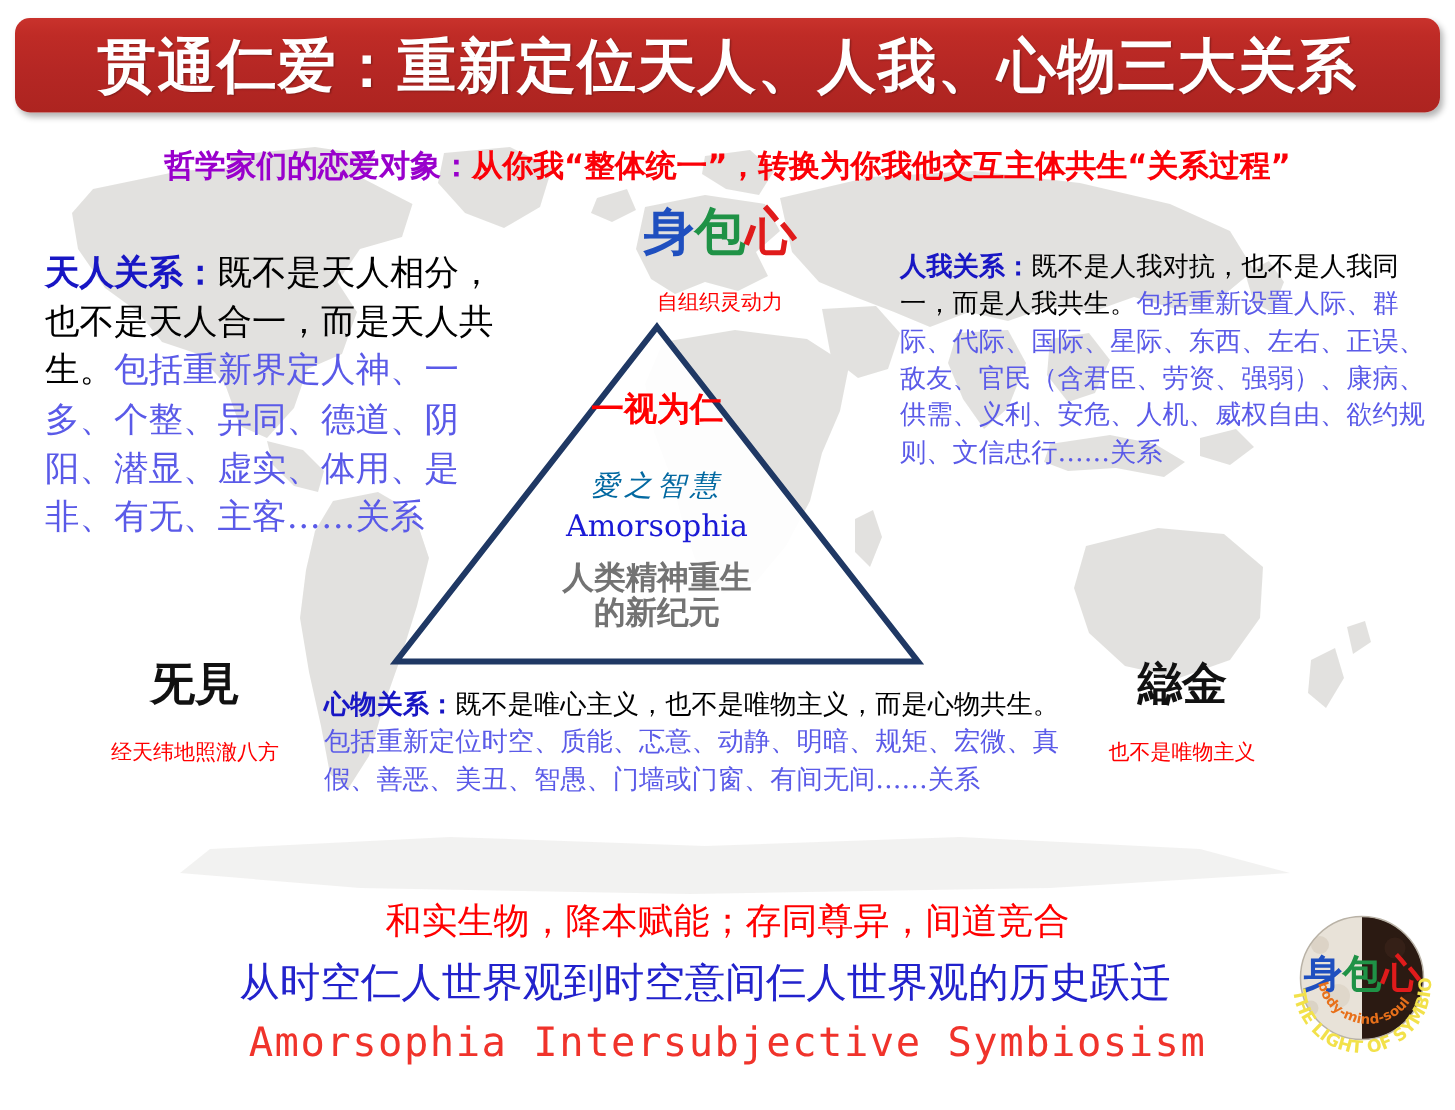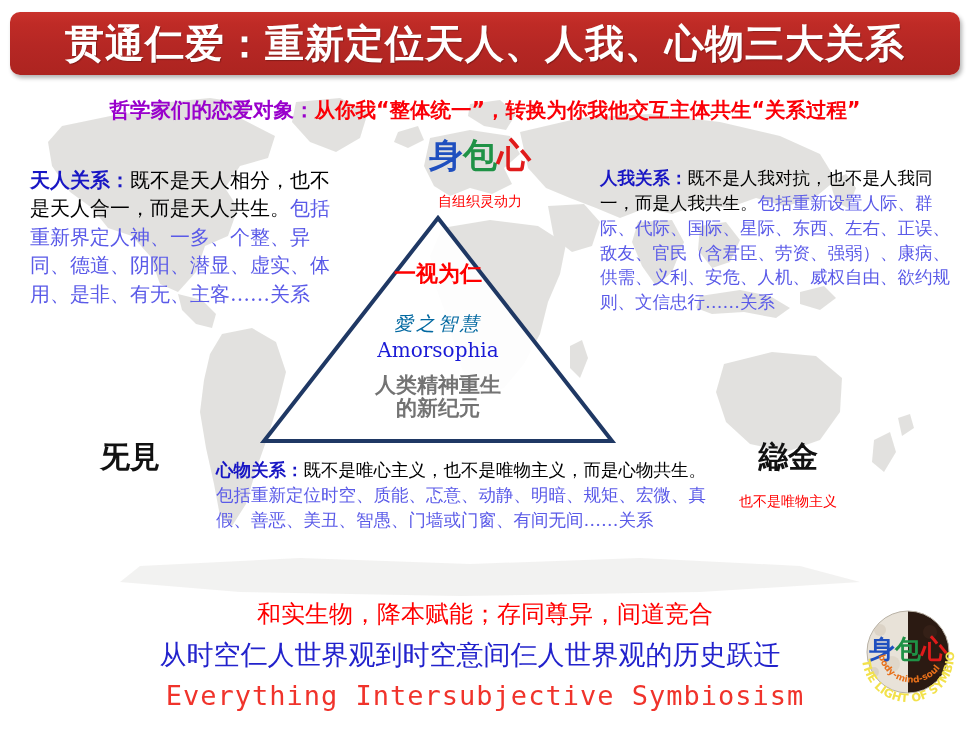--- a/index.html
+++ b/index.html
@@ -147,21 +147,21 @@
     line-height: 1.42;
   }
   .rel-head {
     color: #1816c4;
     font-weight: bold;
     font-family: "DejaVu Sans", "Liberation Sans", sans-serif;
   }
   .rel-mid  { color: #000000; }
   .rel-tail { color: #5a5ae8; }
 
-  #rel-tianren { left: 30px;  top: 166px; width: 318px; font-size: 20px; }
+  #rel-tianren { left: 30px;  top: 166px; width: 318px; font-size: 23px; }
   #rel-renwo   { left: 600px; top: 166px; width: 360px; font-size: 17.5px; }
   #rel-xinwu   { left: 216px; top: 458px; width: 500px; font-size: 17.5px; }
 
   
   #bottom-line1 {
     position: absolute;
     left: 0; top: 598px; width: 970px;
     text-align: center;
     color: #ff0000;
     font-size: 24px;
@@ -276,20 +276,21 @@
     </div>
   </div>
 
   <div class="glyph-group" id="glyph-top">
     <div class="glyph"><span class="g-blue">身</span><span class="g-green">包</span><span class="g-red">心</span></div>
     <div class="glyph-caption">自组织灵动力</div>
   </div>
 
   <div class="glyph-group" id="glyph-left">
     <div class="glyph g-black">旡見</div>
+    <div class="glyph-caption">经天纬地照澈八方</div>
   </div>
 
   <div class="glyph-group" id="glyph-right">
     <div class="glyph g-black">䜌金</div>
     <div class="glyph-caption">也不是唯物主义</div>
   </div>
 
   <div class="rel-block" id="rel-tianren">
     <span class="rel-head">天人关系：</span><span class="rel-mid">既不是天人相分，也不是天人合一，而是天人共生。</span><span class="rel-tail">包括重新界定人神、一多、个整、异同、德道、阴阳、潜显、虚实、体用、是非、有无、主客……关系</span>
   </div>
@@ -297,21 +298,21 @@
   <div class="rel-block" id="rel-renwo">
     <span class="rel-head">人我关系：</span><span class="rel-mid">既不是人我对抗，也不是人我同一，而是人我共生。</span><span class="rel-tail">包括重新设置人际、群际、代际、国际、星际、东西、左右、正误、敌友、官民（含君臣、劳资、强弱）、康病、供需、义利、安危、人机、威权自由、欲约规则、文信忠行……关系</span>
   </div>
 
   <div class="rel-block" id="rel-xinwu">
     <span class="rel-head">心物关系：</span><span class="rel-mid">既不是唯心主义，也不是唯物主义，而是心物共生。</span><span class="rel-tail">包括重新定位时空、质能、忑意、动静、明暗、规矩、宏微、真假、善恶、美丑、智愚、门墙或门窗、有间无间……关系</span>
   </div>
 
   <div id="bottom-line1">和实生物，降本赋能；存同尊异，间道竞合</div>
   <div id="bottom-line2">从时空仁人世界观到时空意间仨人世界观的历史跃迁</div>
-  <div id="bottom-line3">Everything Intersubjective Symbiosism</div>
+  <div id="bottom-line3">Amorsophia Intersubjective Symbiosism</div>
 
   <svg id="logo" viewBox="0 0 112 112">
     <defs>
       <path id="arcOuter" d="M 10,58 A 46,46 0 0 0 102,58"></path>
       <path id="arcInner" d="M 26,50 A 34,34 0 0 0 92,62"></path>
       <clipPath id="circClip">
           <circle cx="56" cy="54" r="41"></circle>
         </clipPath>
     </defs>
     <g clip-path="url(#circClip)">

